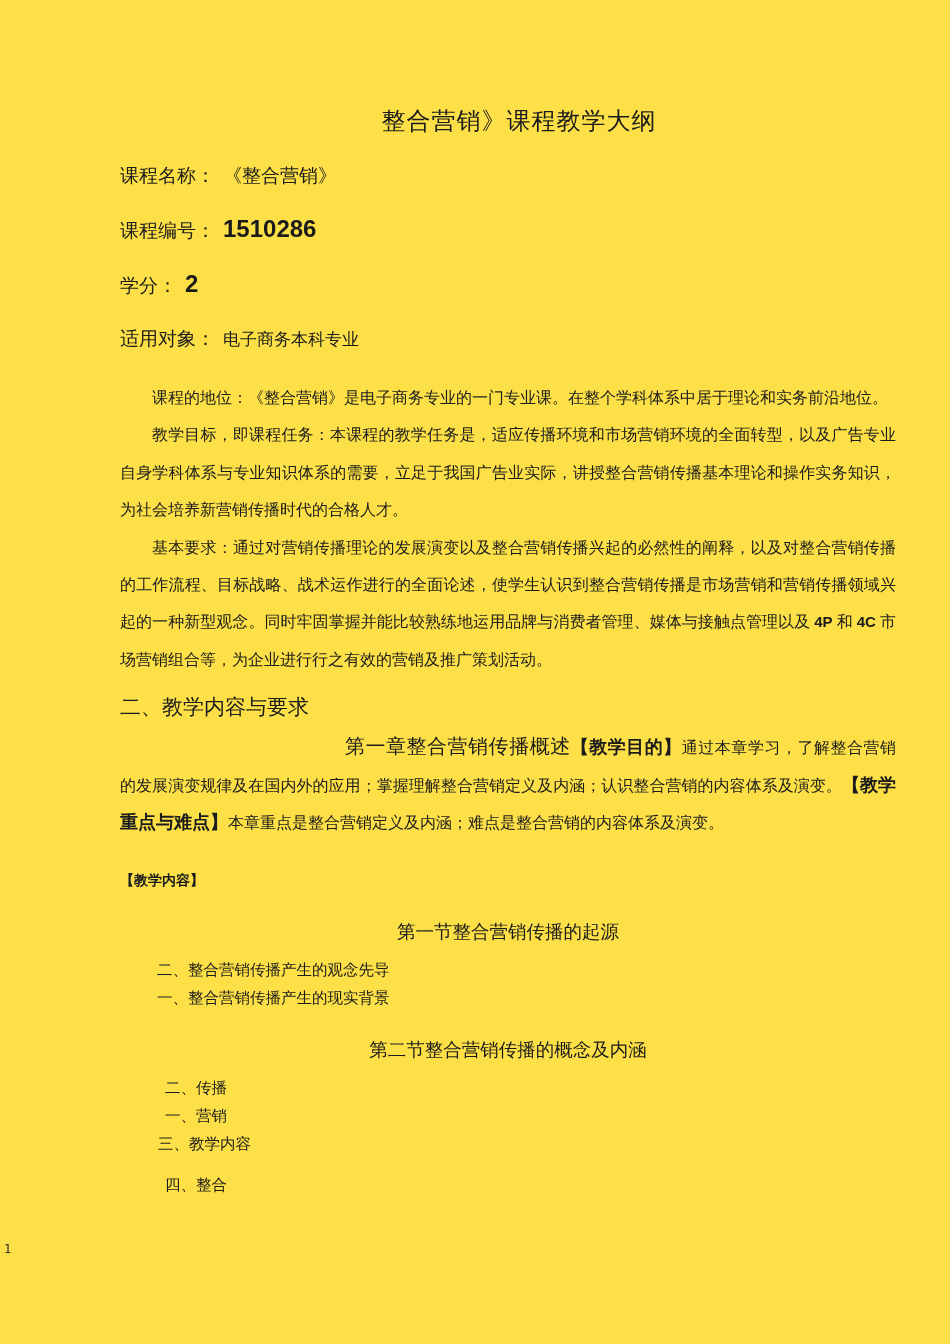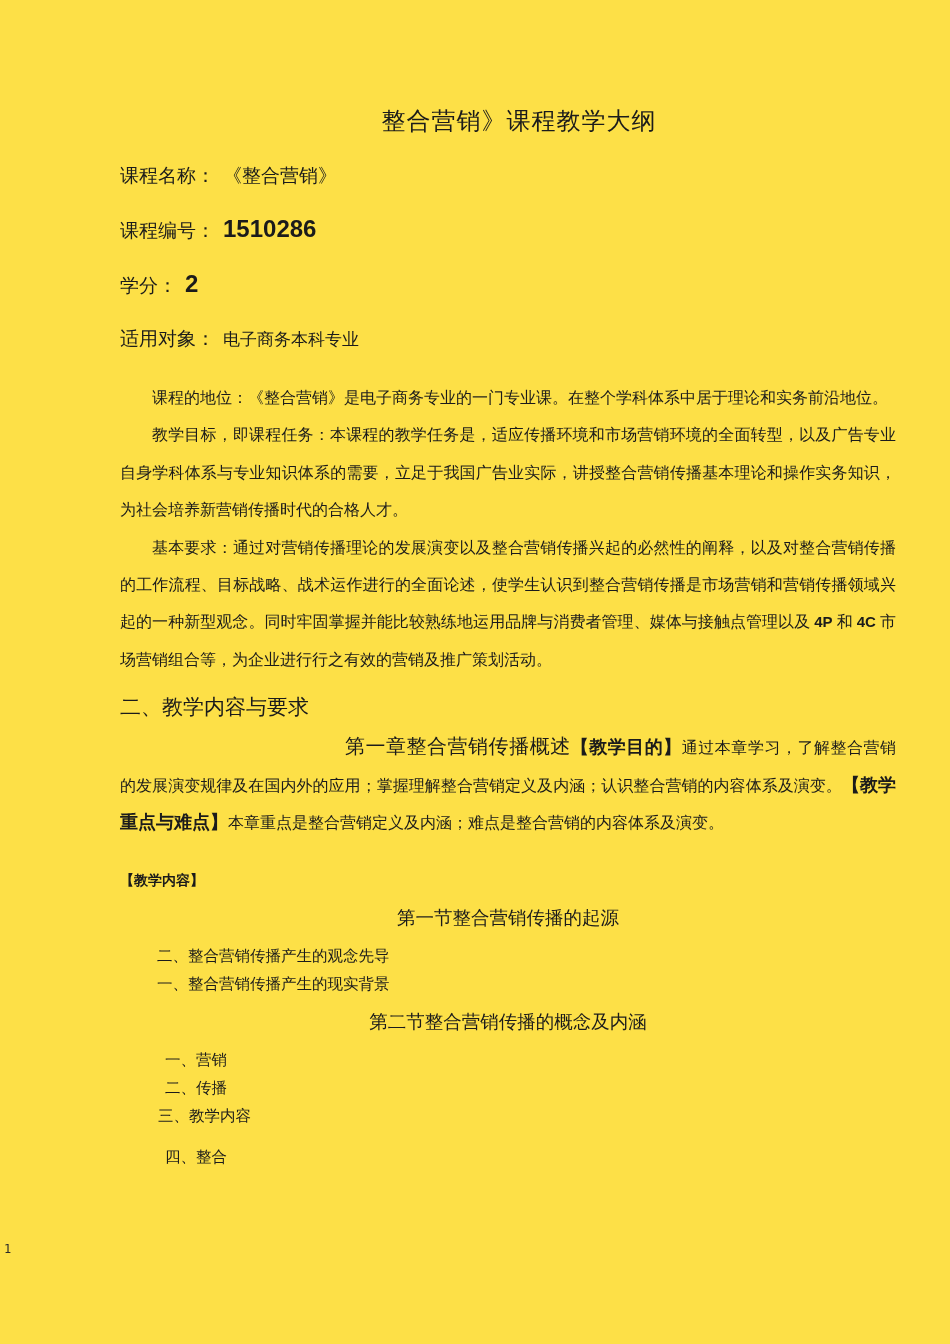--- a/index.html
+++ b/index.html
@@ -47,21 +47,21 @@
     font-size:16px; line-height:36.6px;
     text-align:justify;
     text-indent:225px;
     margin:0;
   }
   .chapter-title { font-size:20px; }
   .bracket-label { font-size:18px; font-weight:700; }
   .content-label { font-size:14px; font-weight:700; margin-top:26px; line-height:26px; }
   .subsection-title {
     font-size:18.5px; text-align:center;
-    margin-top:11px; line-height:27px;
+    margin-top:25px; line-height:27px;
   }
   .list-group { margin-top:10px; }
   .list-item { font-size:15.5px; line-height:28px; }
   .lvl1 { margin-left:37px; }
   .lvl2 { margin-left:45px; }
   .lvl2.less { margin-left:38px; }
   .gap-before { margin-top:13px; }
   .page-number {
     position:absolute; left:4px; top:1242px;
     font-size:12px; line-height:14px;
@@ -103,21 +103,21 @@
   <div class="content-label">【教学内容】</div>
 
   <div class="subsection-title">第一节整合营销传播的起源</div>
   <div class="list-group">
     <div class="list-item lvl1">二、整合营销传播产生的观念先导</div>
     <div class="list-item lvl1">一、整合营销传播产生的现实背景</div>
   </div>
 
   <div class="subsection-title">第二节整合营销传播的概念及内涵</div>
   <div class="list-group">
+    <div class="list-item lvl2">二、传播</div>
     <div class="list-item lvl2">一、营销</div>
-    <div class="list-item lvl2">二、传播</div>
     <div class="list-item lvl2 less">三、教学内容</div>
     <div class="list-item lvl2 gap-before">四、整合</div>
   </div>
 
   <div class="page-number">1</div>
 
 </div>
 
 </body></html>

